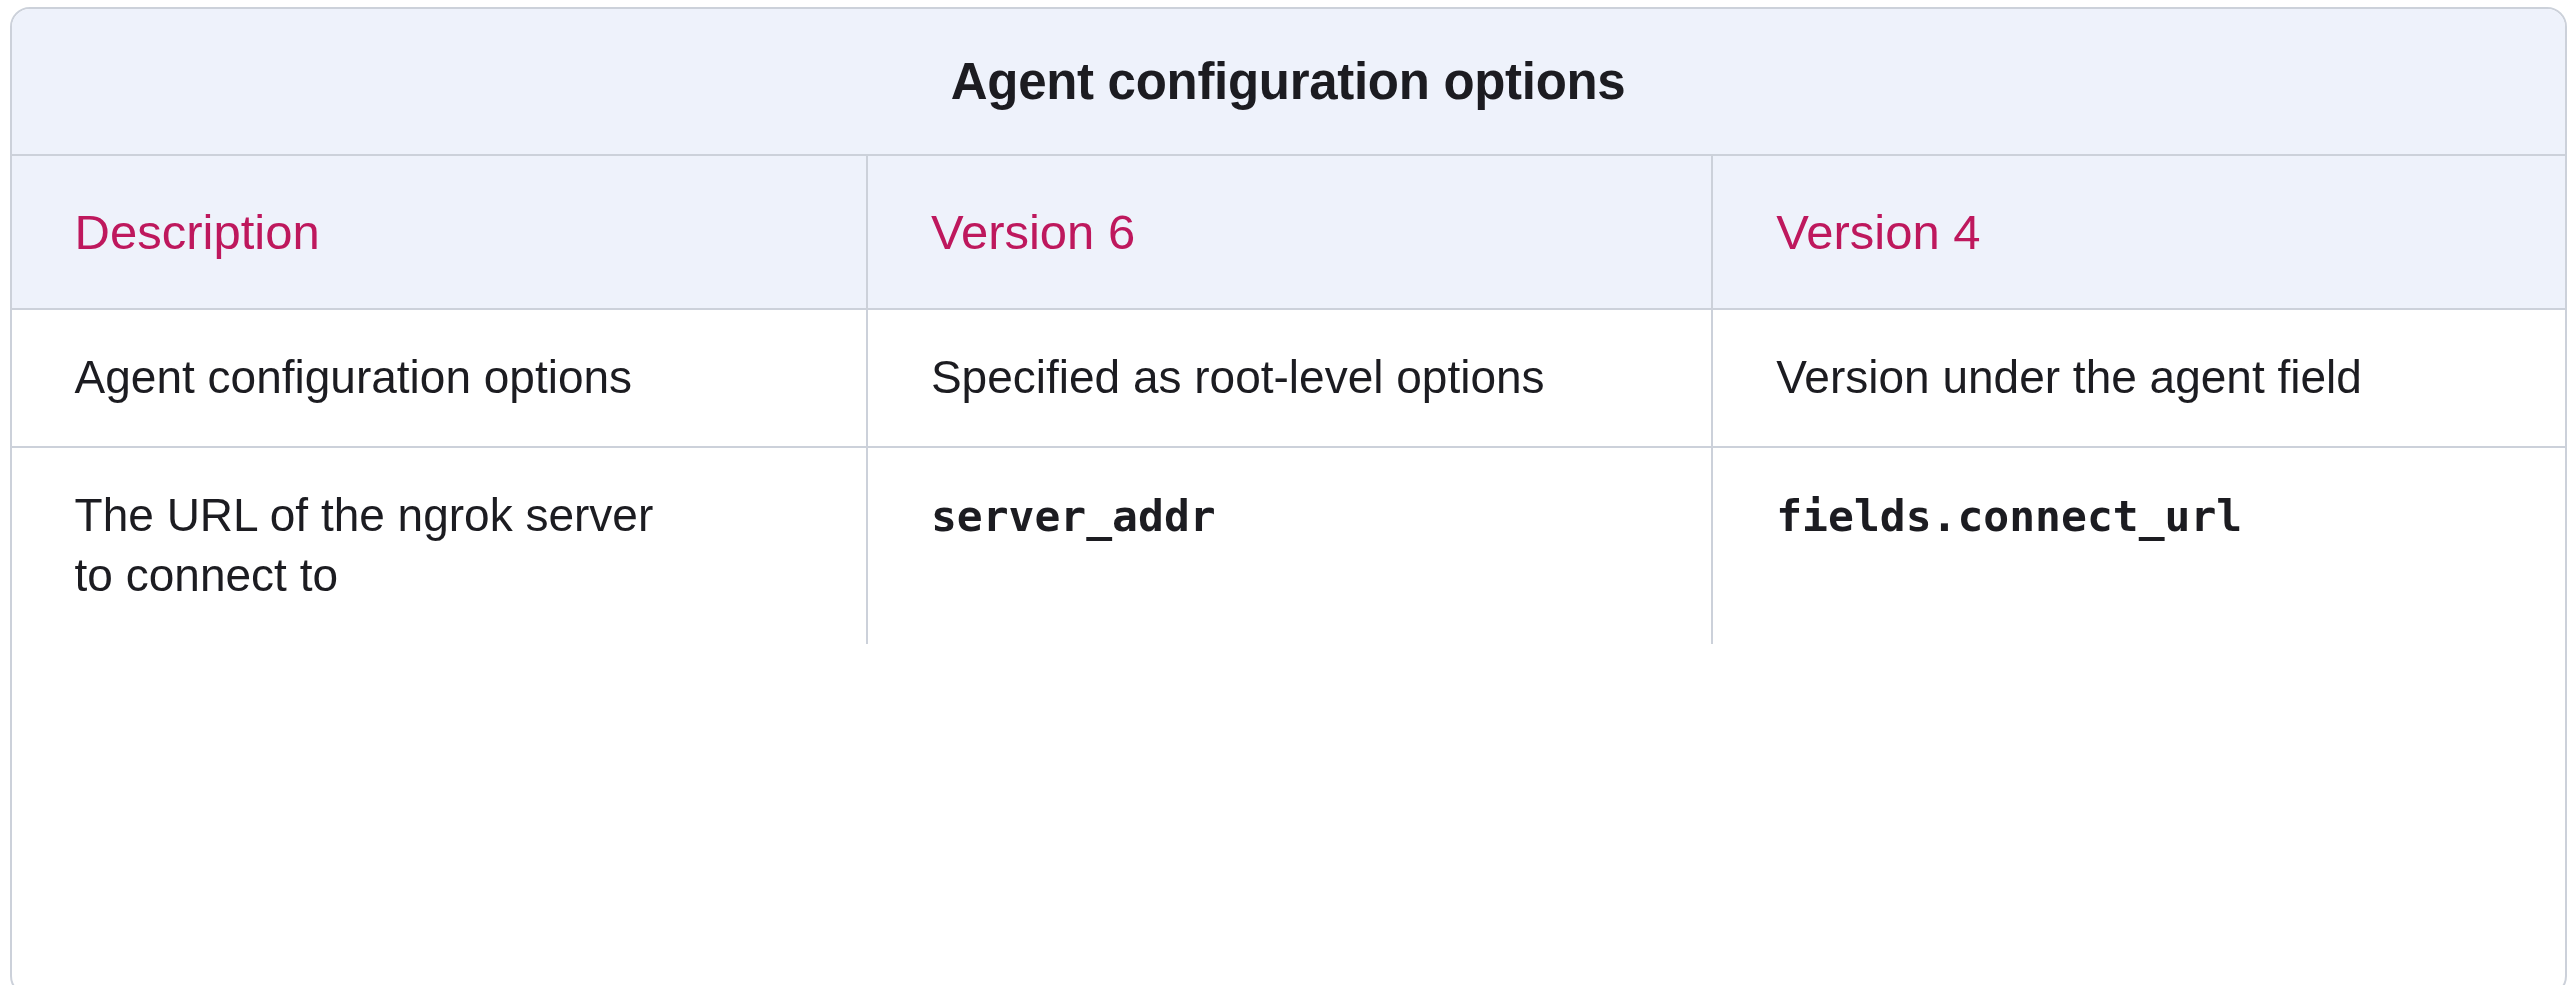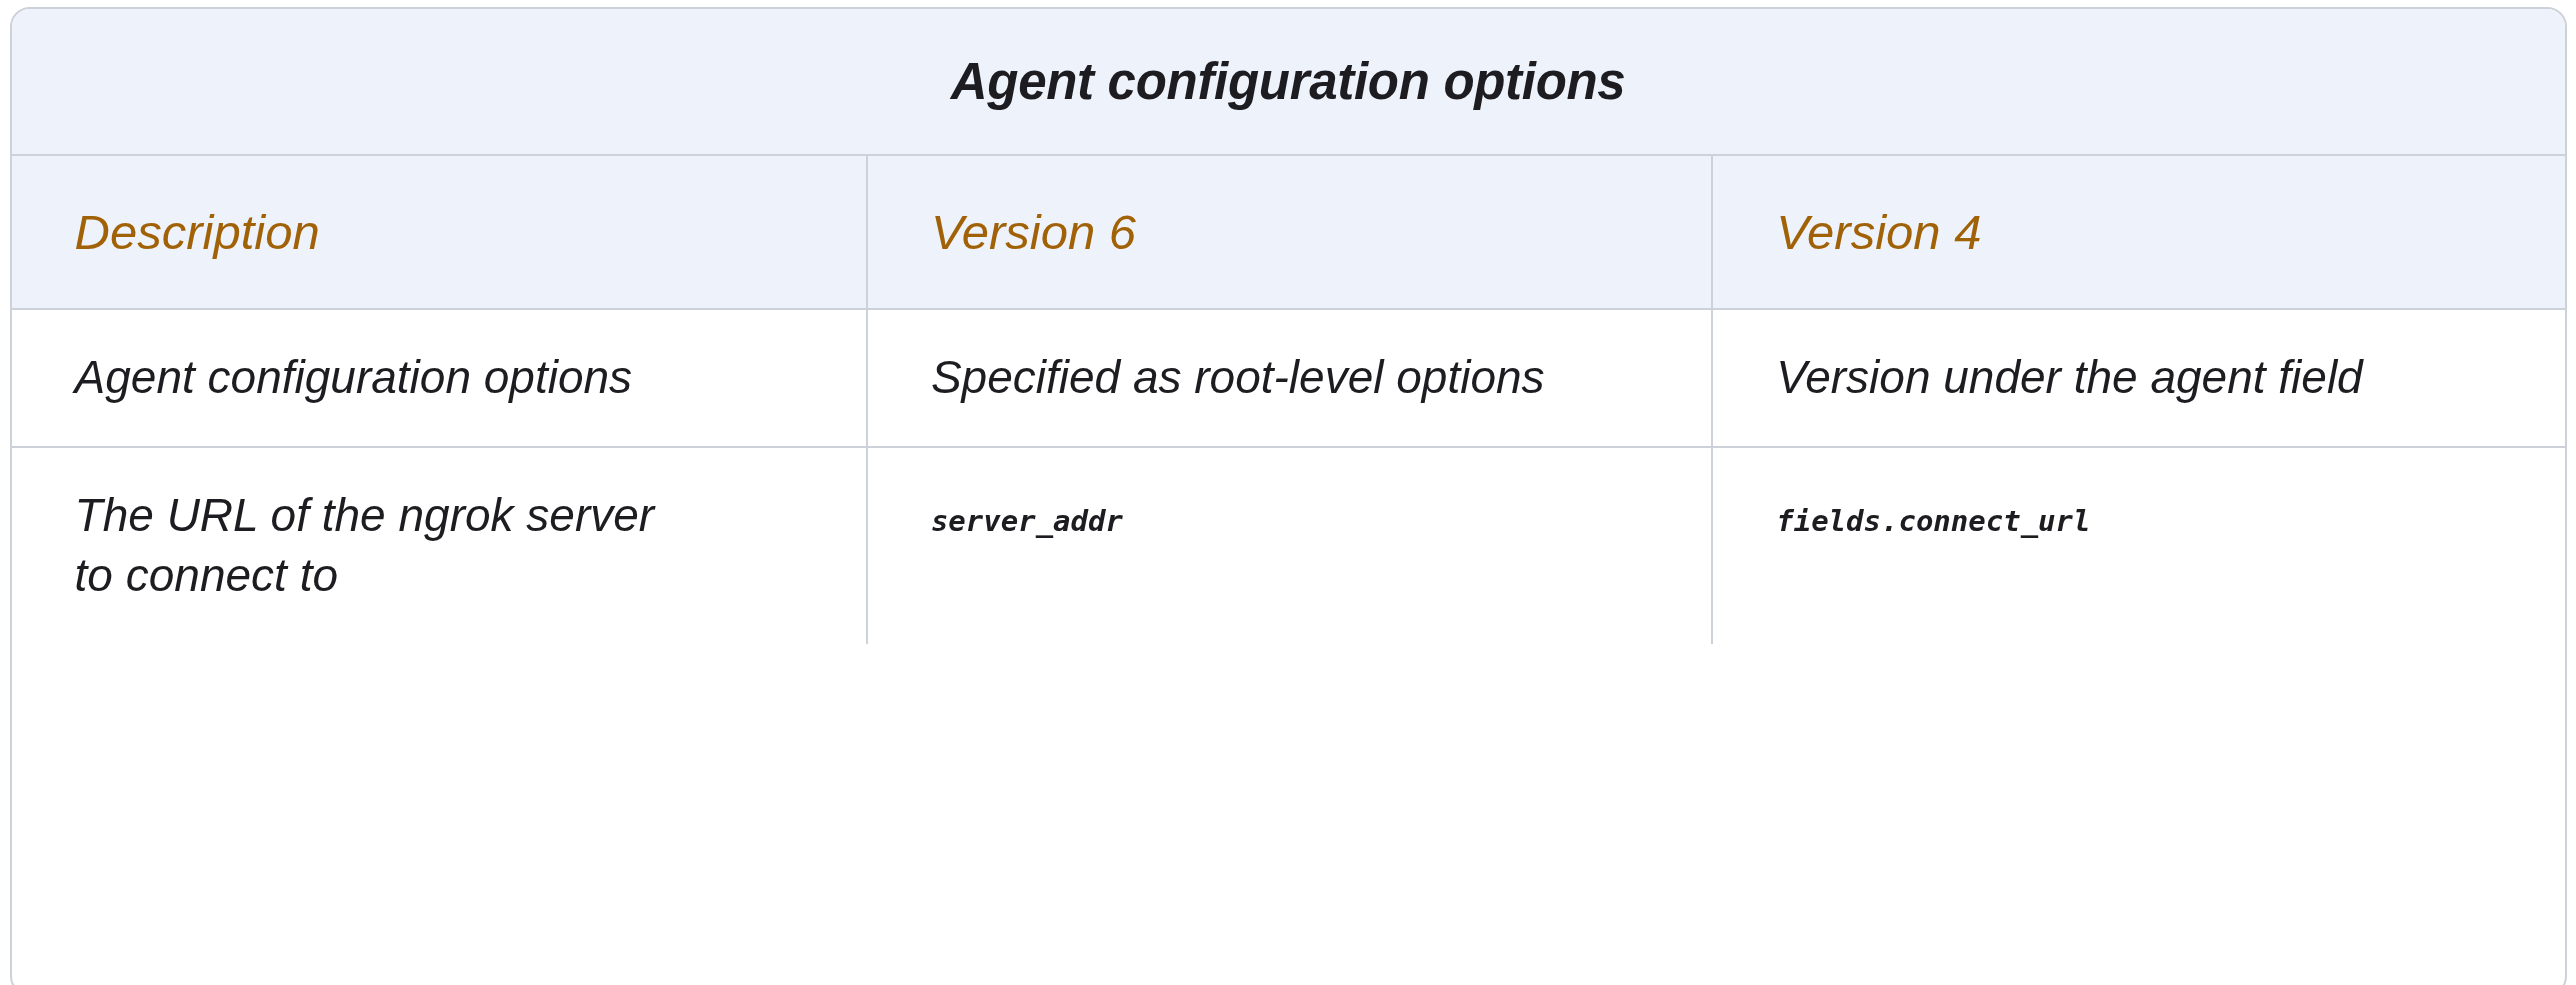--- a/index.html
+++ b/index.html
@@ -21,42 +21,41 @@
     border: 2.7px solid #ccd1da;
     border-radius: 20px;
     background: #ffffff;
     overflow: hidden;
   }
 
   .tbl {
     width: 100%;
     border-collapse: collapse;
     table-layout: fixed;
-    font-style: italic;
   }
 
   .caption-row td {
     background: #eef2fb;
     text-align: center;
     font-size: 51px;
     font-weight: bold;
     color: #1c1c21;
     letter-spacing: -0.3px;
     height: 146px;
     vertical-align: middle;
     border-bottom: 2.7px solid #ccd1da;
     padding: 0 21px;
   }
 
   .head-row th {
     background: #eef2fb;
     text-align: left;
     font-size: 49px;
     font-weight: 400;
-    color: #a16207;
+    color: #be185d;
     height: 154px;
     vertical-align: middle;
     padding: 0 0 0 63px;
     border-bottom: 2.7px solid #ccd1da;
     border-right: 2.7px solid #ccd1da;
   }
   .head-row th:last-child { border-right: none; }
 
   .body-row td {
     background: #ffffff;
@@ -69,21 +68,21 @@
     border-bottom: 2.7px solid #ccd1da;
     border-right: 2.7px solid #ccd1da;
     line-height: 1.30;
     white-space: pre-line;
   }
   .body-row td:last-child { border-right: none; }
   .body-row:last-child td { border-bottom: none; }
   .code-text {
     font-family: "DejaVu Sans Mono", "Liberation Mono", monospace;
     font-weight: bold;
-    font-size: 29px;
+    font-size: 43px;
     letter-spacing: 0px;
     color: #1c1c21;
   }
 
   col.c-desc { width: 855px; }
   col.c-v2   { width: 845px; }
   col.c-v3   { width: 852px; }
 </style>
 </head>
 <body>

